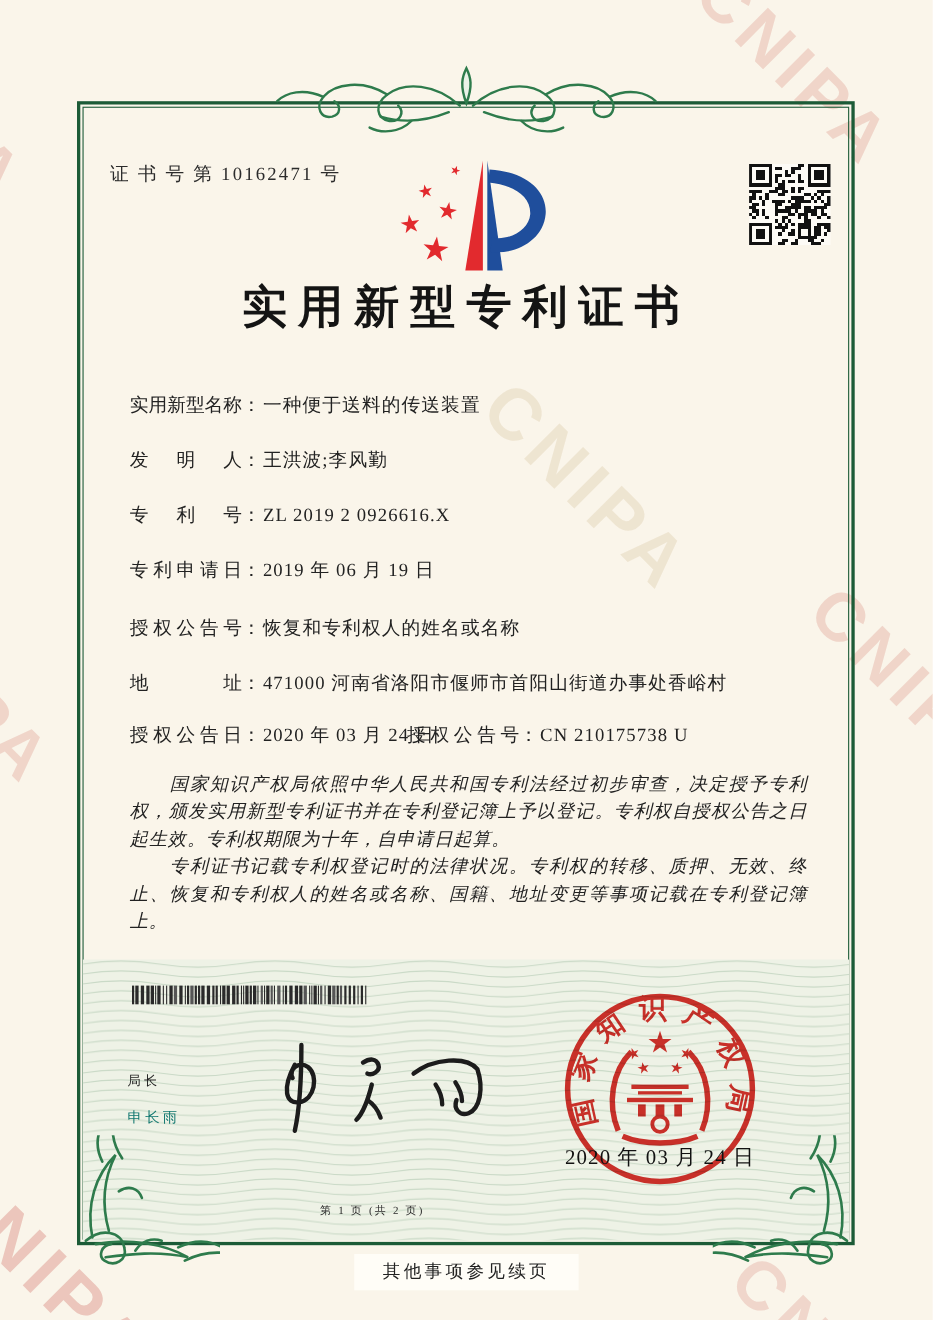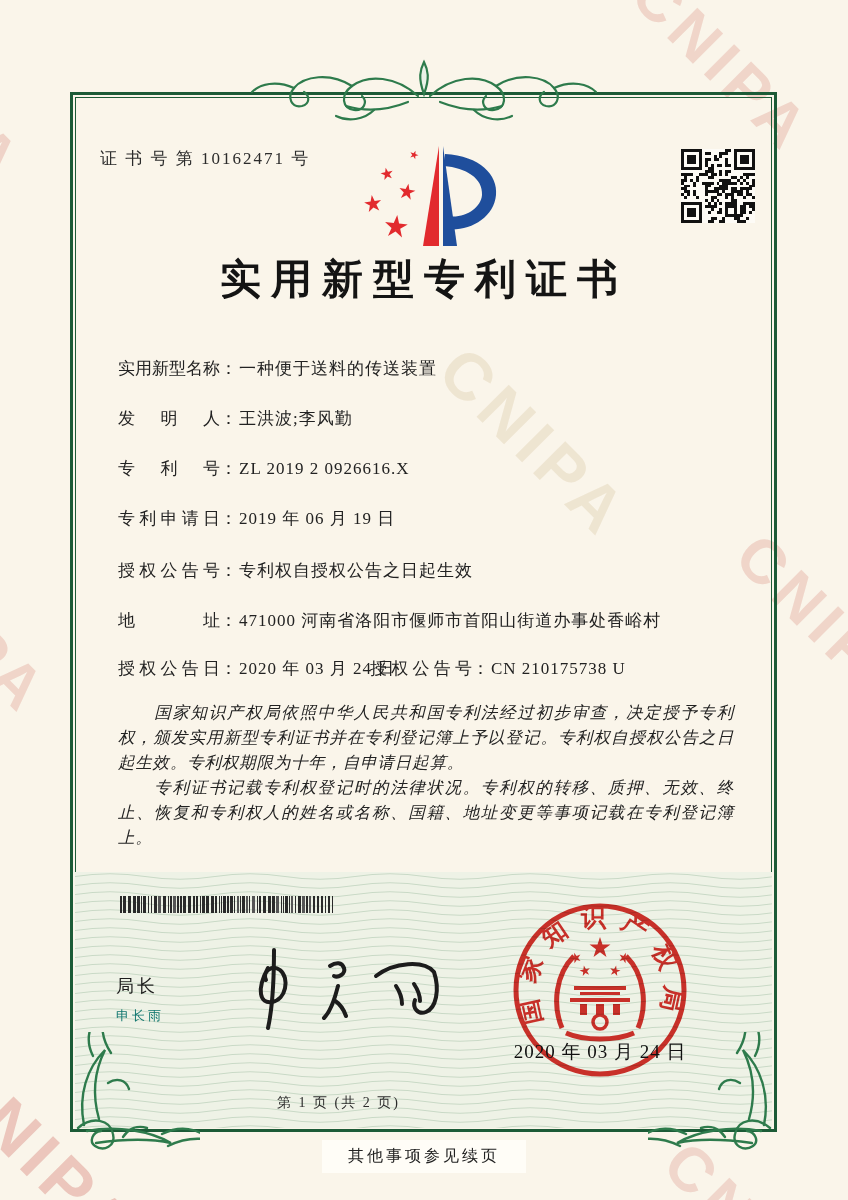--- a/index.html
+++ b/index.html
@@ -31,31 +31,31 @@
   .fvalue{letter-spacing:1px;}
 
   .bodytext{position:absolute;left:118px;top:700px;width:616px;font-size:16.5px;
             line-height:25px;letter-spacing:0.8px;color:#222;text-align:justify;font-style:italic;}
   .bodytext p{margin:0;text-indent:2.2em;}
 
   .barcode{position:absolute;left:120px;top:896px;width:218px;height:17px;
            display:flex;align-items:stretch;}
   .barcode div{height:100%;}
 
-  .signer-title{position:absolute;left:116px;top:974px;font-size:18px;letter-spacing:3px;color:#1d1d1d;}
+  .signer-title{position:absolute;left:116px;top:974px;font-size:12px;letter-spacing:3px;color:#1d1d1d;}
   .signer-name{position:absolute;left:116px;top:1007px;font-size:13px;letter-spacing:3px;color:#0f766e;}
 
   .signature{position:absolute;left:238px;top:938px;}
 
   .seal{position:absolute;left:510px;top:900px;mix-blend-mode:multiply;opacity:0.95;}
   .seal-date{position:absolute;left:505px;top:1039px;width:190px;text-align:center;
              font-size:19px;letter-spacing:1px;color:#111;}
 
   .page-footer{position:absolute;left:0;top:1094px;width:677px;text-align:center;
-               font-size:14px;letter-spacing:2px;color:#2b2b2b;}
+               font-size:10px;letter-spacing:2px;color:#2b2b2b;}
 
   .cont-note{position:absolute;left:424px;top:1140px;transform:translateX(-50%);
              background:#fffdf7;padding:6px 26px;font-size:16px;letter-spacing:3px;color:#222;}
 
   .qr{position:absolute;left:681px;top:149px;}
   .logo{position:absolute;left:350px;top:142px;}
   .ornament{position:absolute;pointer-events:none;}
 </style>
 </head>
 <body>
@@ -373,21 +373,21 @@
   <div class="frow" style="left:118px;top:407px;">
     <span class="flabel">发明人</span><span class="fcolon">：</span><span class="fvalue">王洪波;李风勤</span>
   </div>
   <div class="frow" style="left:118px;top:457px;">
     <span class="flabel">专利号</span><span class="fcolon">：</span><span class="fvalue">ZL 2019 2 0926616.X</span>
   </div>
   <div class="frow" style="left:118px;top:507px;">
     <span class="flabel">专利申请日</span><span class="fcolon">：</span><span class="fvalue">2019 年 06 月 19 日</span>
   </div>
   <div class="frow" style="left:118px;top:559px;">
-    <span class="flabel">授权公告号</span><span class="fcolon">：</span><span class="fvalue">专利权自授权公告之日起生效</span>
+    <span class="flabel">授权公告号</span><span class="fcolon">：</span><span class="fvalue">恢复和专利权人的姓名或名称</span>
   </div>
   <div class="frow" style="left:118px;top:609px;">
     <span class="flabel">地址</span><span class="fcolon">：</span><span class="fvalue">471000 河南省洛阳市偃师市首阳山街道办事处香峪村</span>
   </div>
   <div class="frow" style="left:118px;top:657px;">
     <span class="flabel">授权公告日</span><span class="fcolon">：</span><span class="fvalue">2020 年 03 月 24 日</span>
   </div>
   <div class="frow" style="left:370px;top:657px;">
     <span class="flabel">授权公告号</span><span class="fcolon">：</span><span class="fvalue">CN 210175738 U</span>
   </div>

